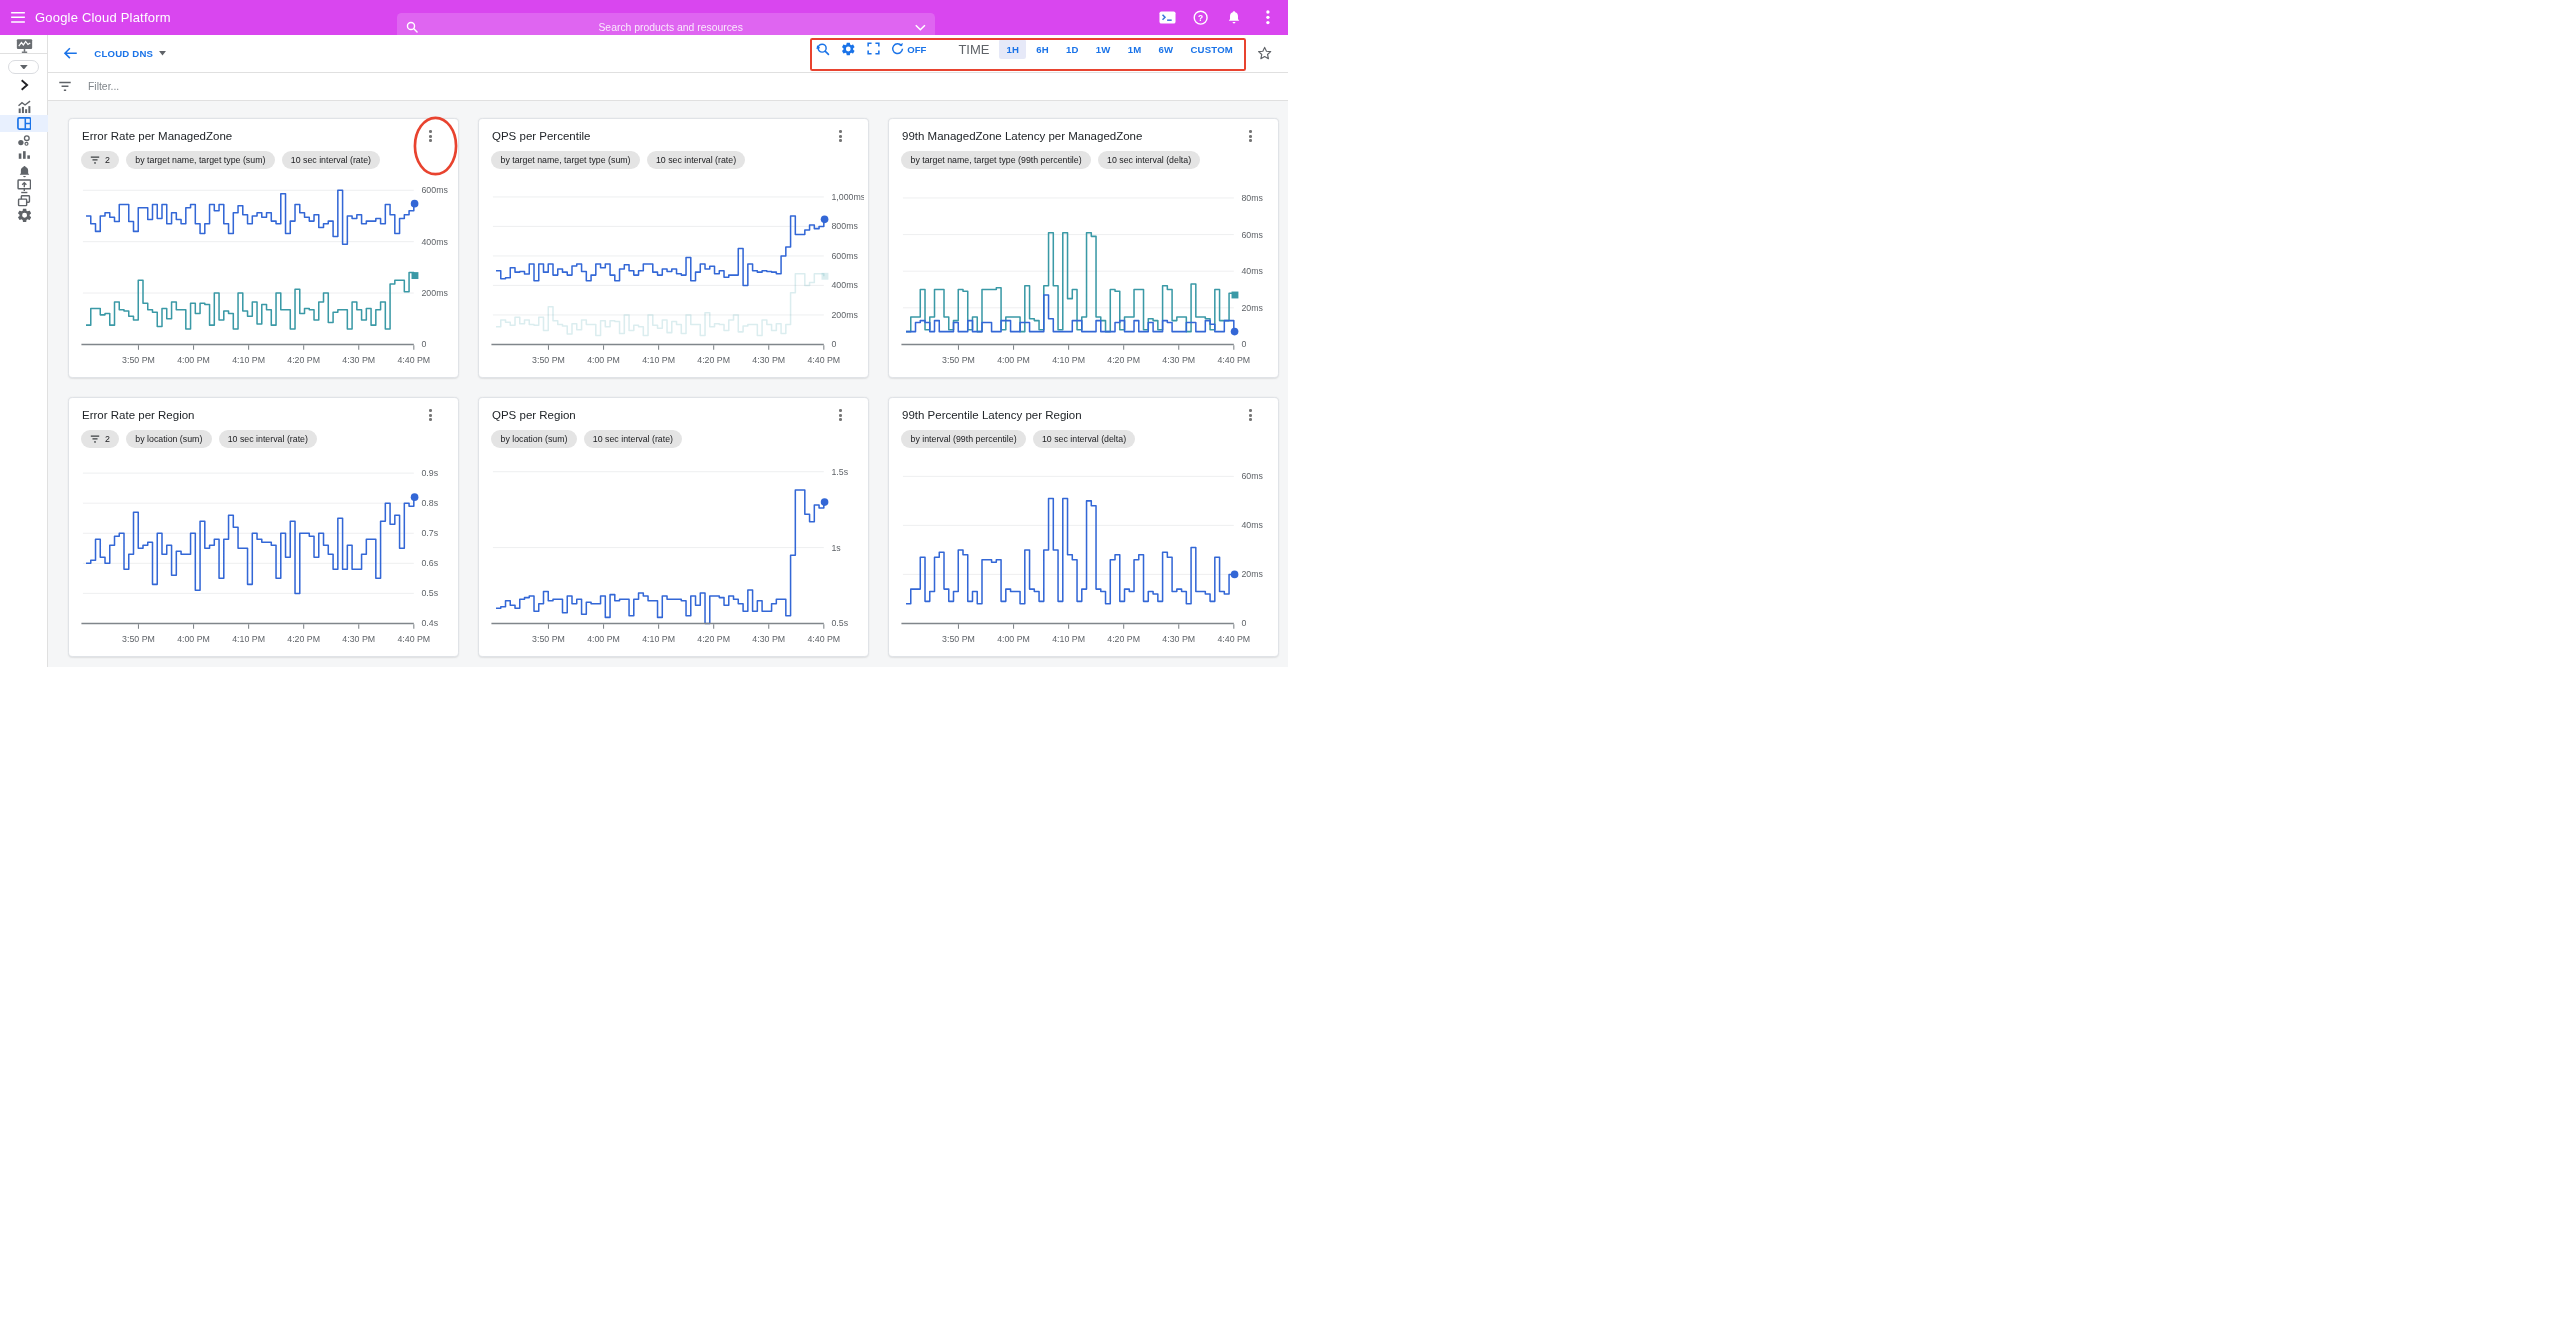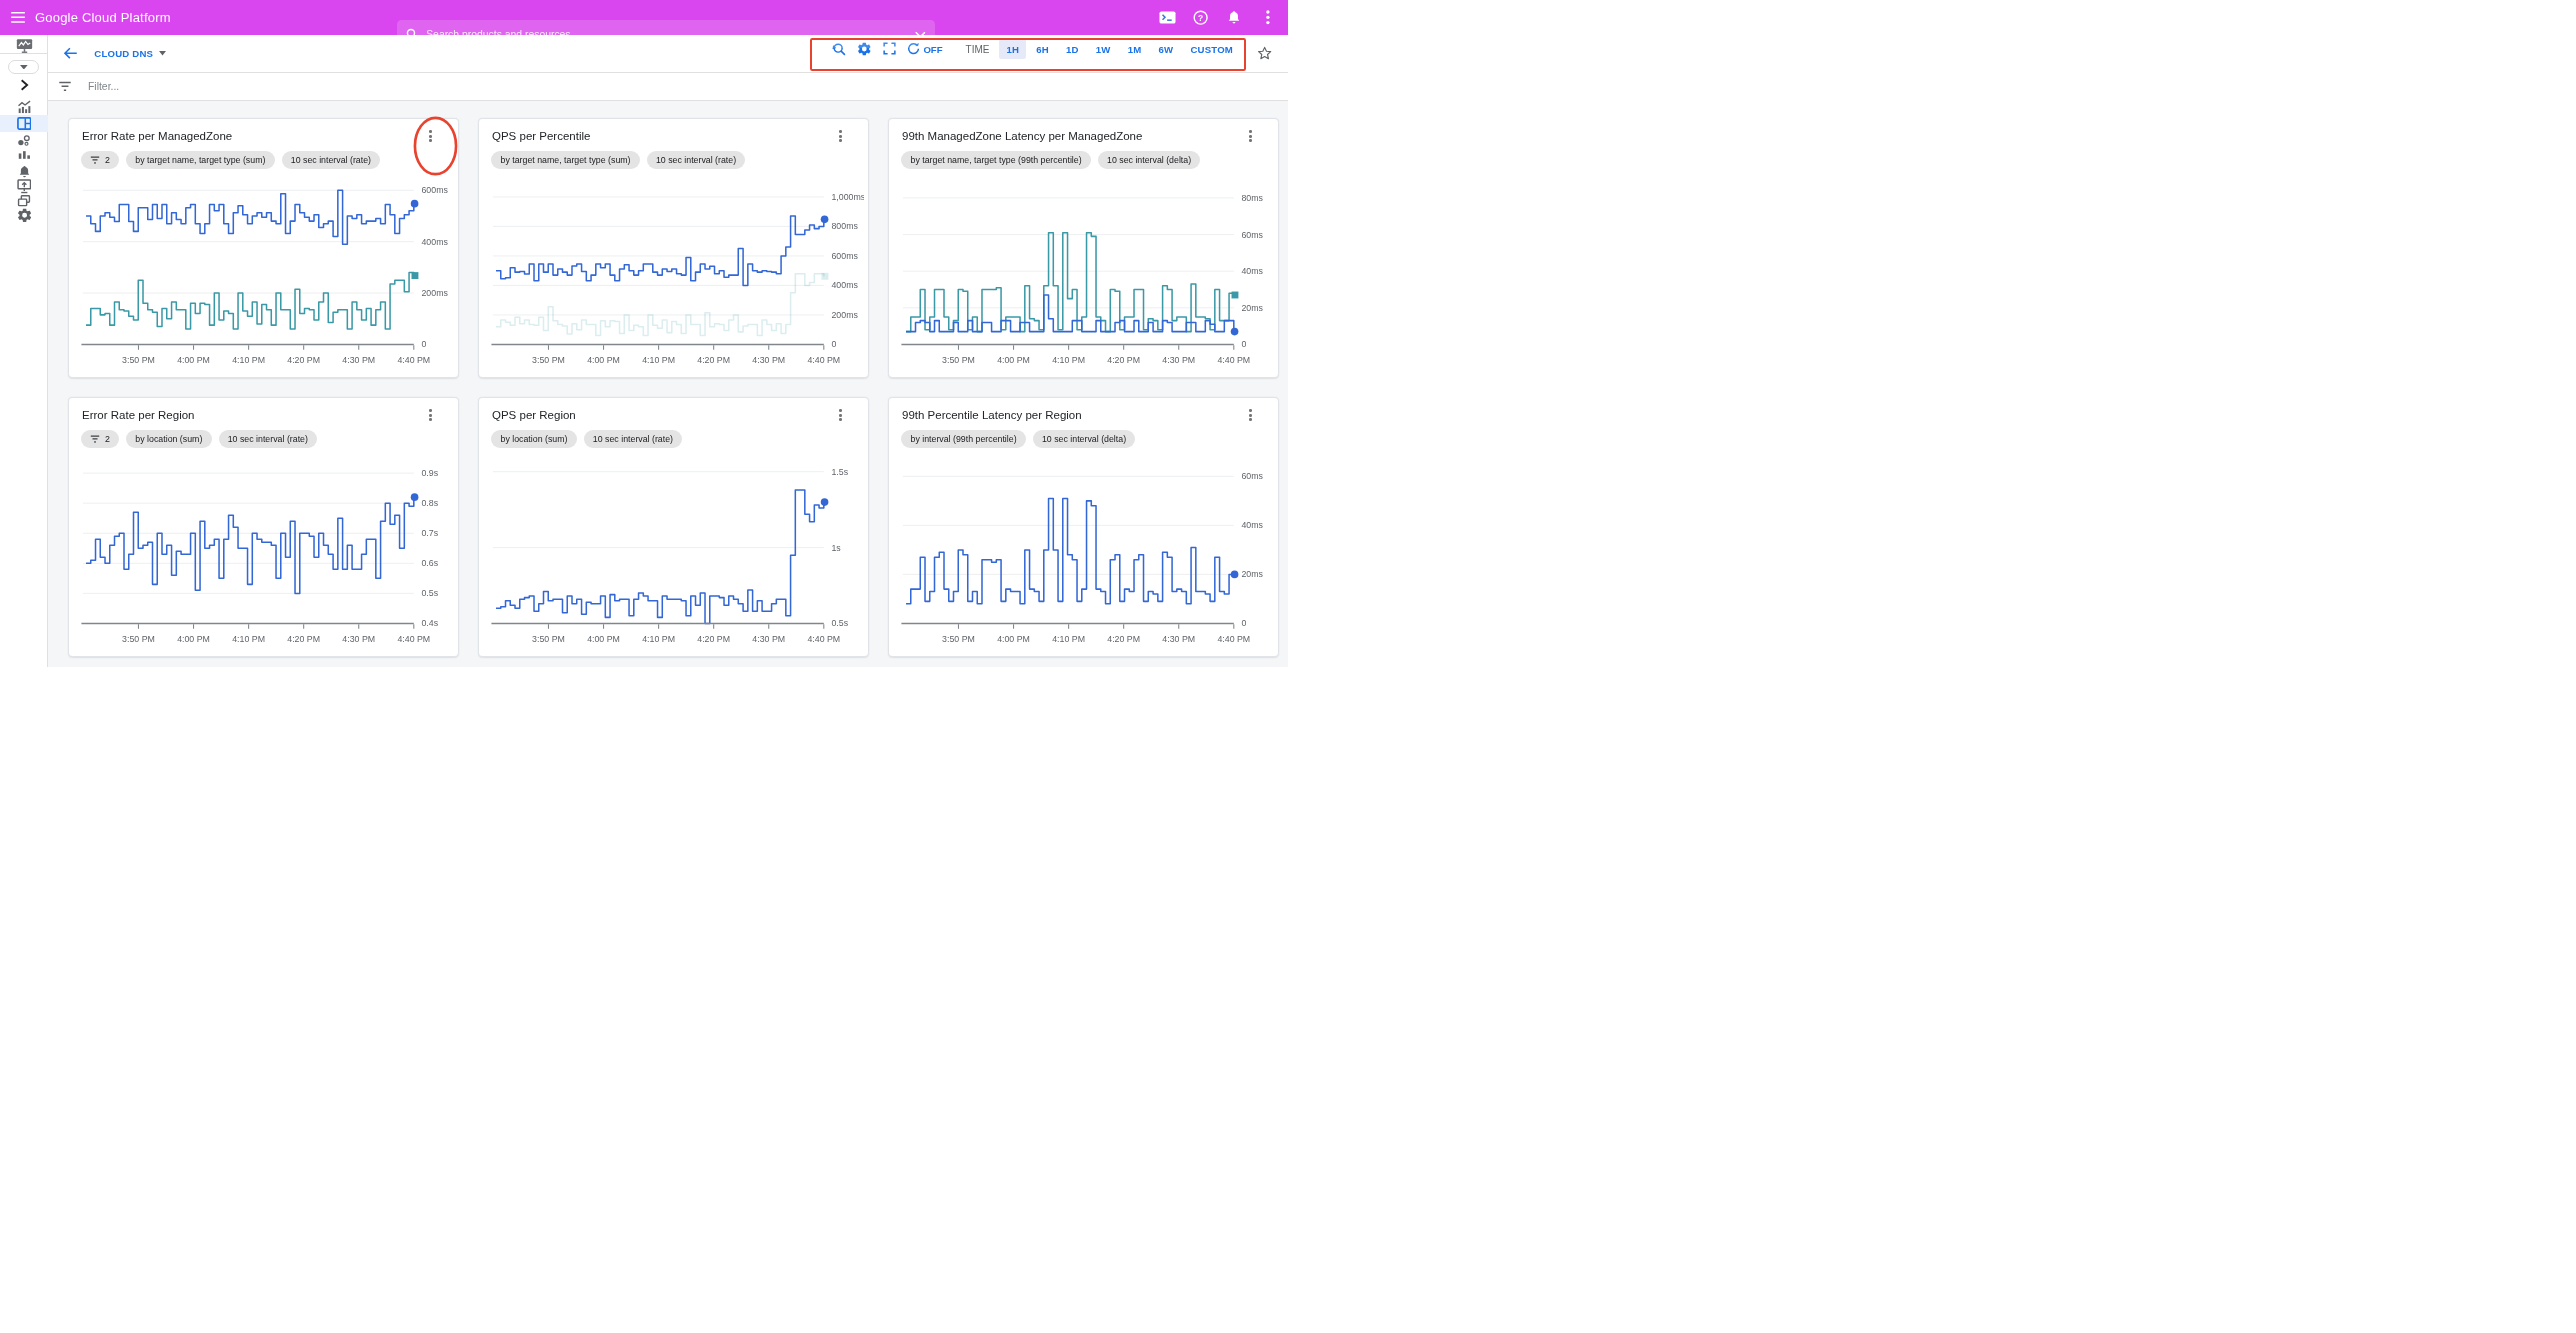--- a/index.html
+++ b/index.html
@@ -4,42 +4,42 @@
 <style>
   * { margin:0; padding:0; box-sizing:border-box; }
   html,body { background:#fff; }
   body { font-family:"Liberation Sans", sans-serif; }
   .page { position:relative; width:1288px; height:667px; overflow:hidden; background:#fff; }
 
   
   .topbar { position:absolute; left:0; top:0; right:0; height:35px; background:#d946ef; display:flex; align-items:center; z-index:5; }
   .hamburger { width:35px; height:35px; display:flex; align-items:center; justify-content:center; cursor:pointer; }
   .logo { color:#fff; font-size:13px; letter-spacing:0.2px; white-space:nowrap; cursor:pointer; }
-  .search { position:absolute; left:397px; top:20px; width:538px; height:28px; background:rgba(255,255,255,.17); border-radius:4.6px; display:flex; align-items:center; padding:0 9.2px; cursor:text; }
+  .search { position:absolute; left:397px; top:13px; width:538px; height:28px; background:rgba(255,255,255,.17); border-radius:4.6px; display:flex; align-items:center; padding:0 9.2px; cursor:text;text-align:center; }
   .search .ph { color:rgba(255,255,255,.85); font-size:10.4px; margin-left:7.7px; flex:1; }
   .tb-icons { position:absolute; right:10.7px; top:0; height:35px; display:flex; align-items:center; gap:15.3px; }
   .tb-icons .icn { width:18.4px; height:18.4px; display:flex; align-items:center; justify-content:center; cursor:pointer; }
 
   
   .sidebar { position:absolute; left:0; top:35px; bottom:0; width:48px; background:#fff; border-right:0.8px solid #e0e0e0; z-index:4; }
   .side-item { position:absolute; left:0; width:48px; height:17px; display:flex; align-items:center; justify-content:center; cursor:pointer; }
   .side-divider { position:absolute; left:0; top:18.4px; width:48px; border-top:0.8px solid #e0e0e0; }
   .side-sel { position:absolute; left:0; top:80px; width:48px; height:17px; background:#e8f0fe; }
   .scope-box { position:absolute; left:8.4px; top:25px; width:31px; height:14px; border:0.8px solid #dadce0; border-radius:7px; display:flex; align-items:center; justify-content:center; cursor:pointer; background:#fff; }
 
   
   .subheader { position:absolute; left:48px; right:0; top:35px; height:38px; background:#fff; border-bottom:0.8px solid #e0e0e0; display:flex; align-items:center; z-index:3; }
   .back { width:20px; height:20px; margin-left:12.3px; display:flex; align-items:center; justify-content:center; cursor:pointer; }
   .crumb { color:#1a73e8; font-size:9.6px; font-weight:bold; letter-spacing:0.2px; margin-left:14px; cursor:pointer; }
   .crumb-caret { margin-left:6.1px; cursor:pointer; display:flex; }
   .toolbar { position:absolute; right:48px; top:0; height:28px; display:flex; align-items:center; gap:10px; }
   .toolbar .ticn { width:15.3px; height:15.3px; display:flex; align-items:center; justify-content:center; cursor:pointer; }
   .refresh-group { display:flex; align-items:center; gap:3.1px; cursor:pointer; }
   .off-label { color:#1a73e8; font-size:9.6px; font-weight:bold; }
-  .time-label { color:#5f6368; font-size:10px; margin-left:13px; }
+  .time-label { color:#5f6368; font-size:13px; margin-left:22px; }
   .tranges { display:flex; align-items:center; gap:3.1px; }
   .trange { border:none; background:transparent; color:#1a73e8; font-family:inherit; font-size:9.6px; font-weight:bold; padding:4.6px 7px; border-radius:2.3px; cursor:pointer; letter-spacing:0.2px; }
   .trange.sel { background:#e6e9f8; }
   .star { position:absolute; right:15.3px; top:10px; width:17px; height:17px; cursor:pointer; display:flex; align-items:center; justify-content:center; }
 
   
   .filterrow { position:absolute; left:48px; right:0; top:73px; height:28px; background:#fff; border-bottom:0.8px solid #e0e0e0; display:flex; align-items:center; z-index:3; }
   .filterrow .ficn { margin-left:10px; display:flex; }
   .filterrow .ftext { color:#80868b; font-size:10.4px; margin-left:16px; flex:1; cursor:text; }
 

